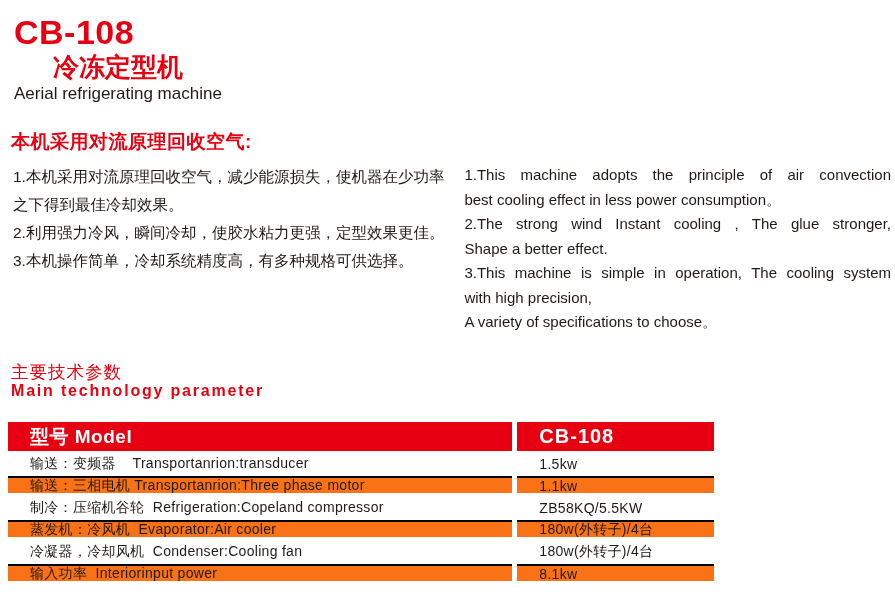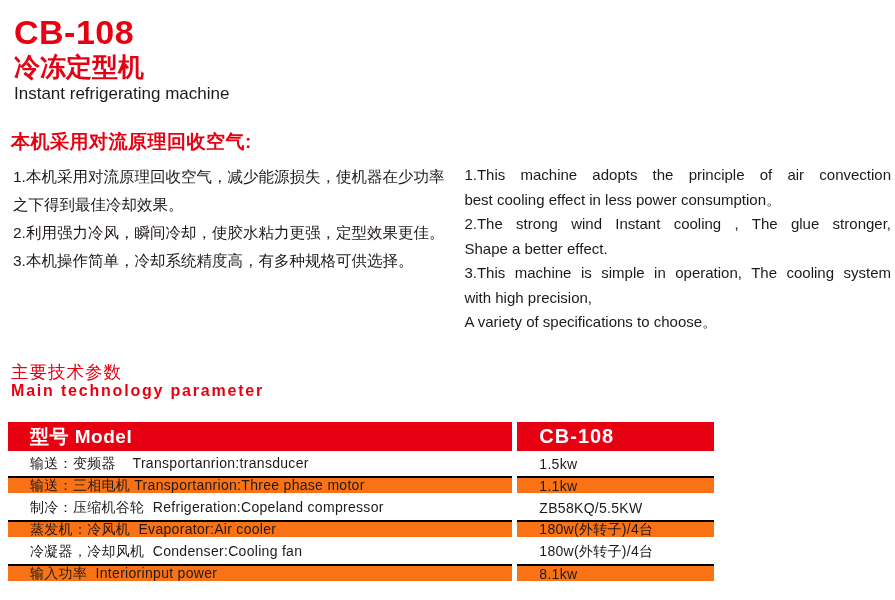--- a/index.html
+++ b/index.html
@@ -6,21 +6,21 @@
   html,body { background:#ffffff; }
   body {
     width:895px; height:600px; position:relative;
     font-family:"Liberation Sans", sans-serif;
     color:#1f1a17;
   }
 
   
   .title-block { position:absolute; left:10px; top:8px; }
   .model-title { font-size:34px; font-weight:800; color:#e60012; line-height:40px; letter-spacing:0.5px; }
-  .cn-title    { font-size:26px; font-weight:700; color:#e60012; line-height:29px; margin-top:1px; }
+  .cn-title    { font-size:26px; font-weight:700; color:#e60012; line-height:29px; margin-top:1px;text-align:center; }
   .en-title    { font-size:17px; font-weight:400; color:#1f1a17; line-height:19px; margin-top:2px; }
 
   
   .features-heading {
     position:absolute; left:8px; top:126px;
     font-size:19px; font-weight:700; color:#e60012; letter-spacing:0.5px;
   }
   .features { position:absolute; left:8px; top:158px; width:882px; display:flex; gap:16px; }
   .feat-col-cn { width:434px; font-size:15.5px; line-height:27px; }
   .feat-col-en { width:434px; font-size:15px;  line-height:23.5px; }
@@ -56,21 +56,21 @@
     background:#f97316; background-clip:padding-box;
     border-top:2px solid #000000; border-bottom:2px solid #ffffff;
   }
 </style>
 </head>
 <body>
 
 <div class="title-block">
   <div class="model-title">CB-108</div>
   <div class="cn-title">冷冻定型机</div>
-  <div class="en-title">Instant refrigerating machine</div>
+  <div class="en-title">Aerial refrigerating machine</div>
 </div>
 
 <div class="features-heading">本机采用对流原理回收空气:</div>
 
 <div class="features">
   <div class="feat-col-cn">
     <div class="fline jline">1.本机采用对流原理回收空气，减少能源损失，使机器在少功率</div>
     <div class="fline">之下得到最佳冷却效果。</div>
     <div class="fline">2.利用强力冷风，瞬间冷却，使胶水粘力更强，定型效果更佳。</div>
     <div class="fline">3.本机操作简单，冷却系统精度高，有多种规格可供选择。</div>

